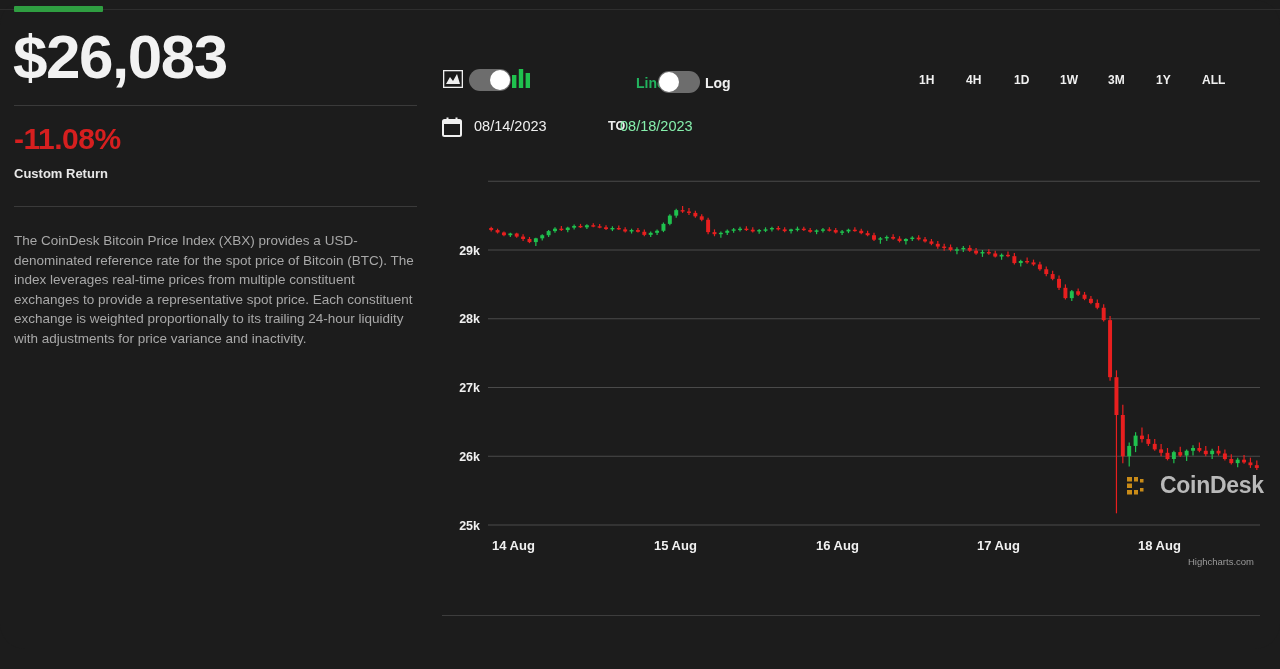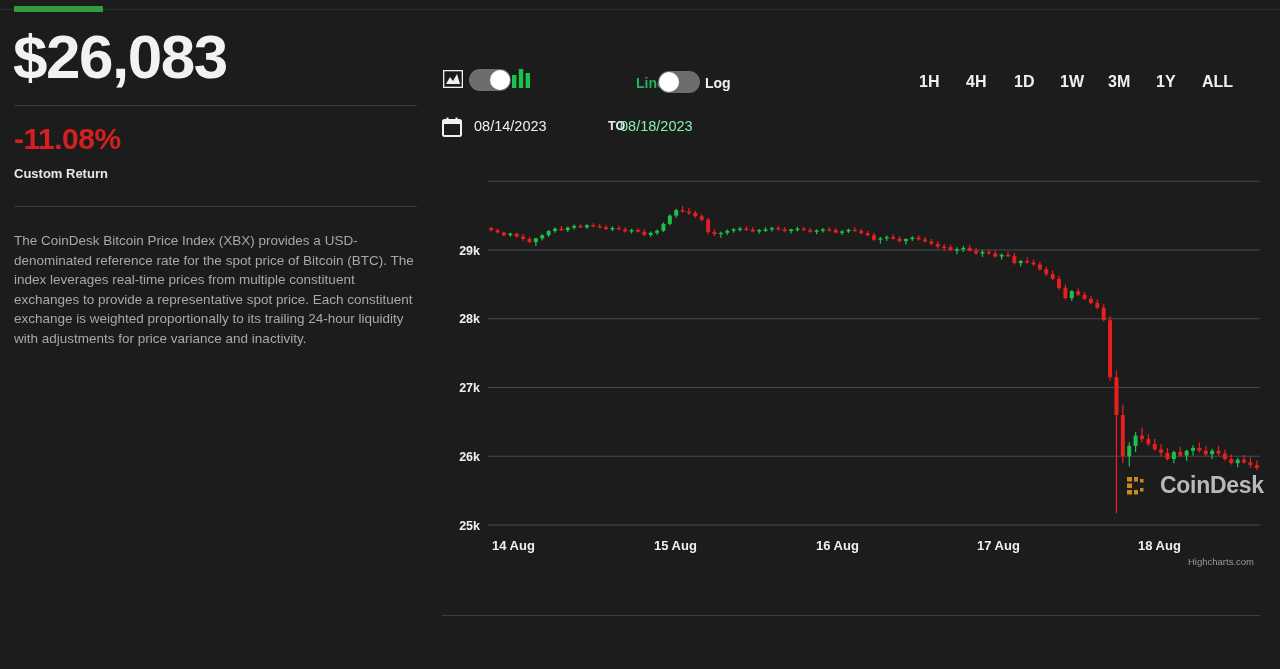--- a/index.html
+++ b/index.html
@@ -77,21 +77,21 @@
     position: absolute; left: 161px; top: 13px;
     font-size: 14px; font-weight: 700; color: #22b35e; margin-left: 35px;
   }
   #log-label {
     position: absolute; left: 265px; top: 13px;
     font-size: 14px; font-weight: 700; color: #f0f0f0;
   }
 
   .range-btn {
     position: absolute; top: 11px;
-    font-size: 16px; font-weight: 700; color: #f0f0f0;
+    font-size: 12px; font-weight: 700; color: #f0f0f0;
     cursor: pointer; white-space: nowrap;
   }
 
   
   #date-row { position: absolute; left: 0; top: 112px; width: 840px; height: 32px; }
   #calendar-icon { position: absolute; left: 2px; top: 5px; width: 20px; height: 20px; }
   #date-from { position: absolute; left: 34px; top: 6px; font-size: 14.5px; color: #efefef; }
   #date-to-label { position: absolute; left: 134px; top: 7px; font-size: 12.5px; font-weight: 700; color: #efefef; margin-left: 34px; }
   #date-to { position: absolute; left: 180px; top: 6px; font-size: 14.5px; color: #86efac; }
 

